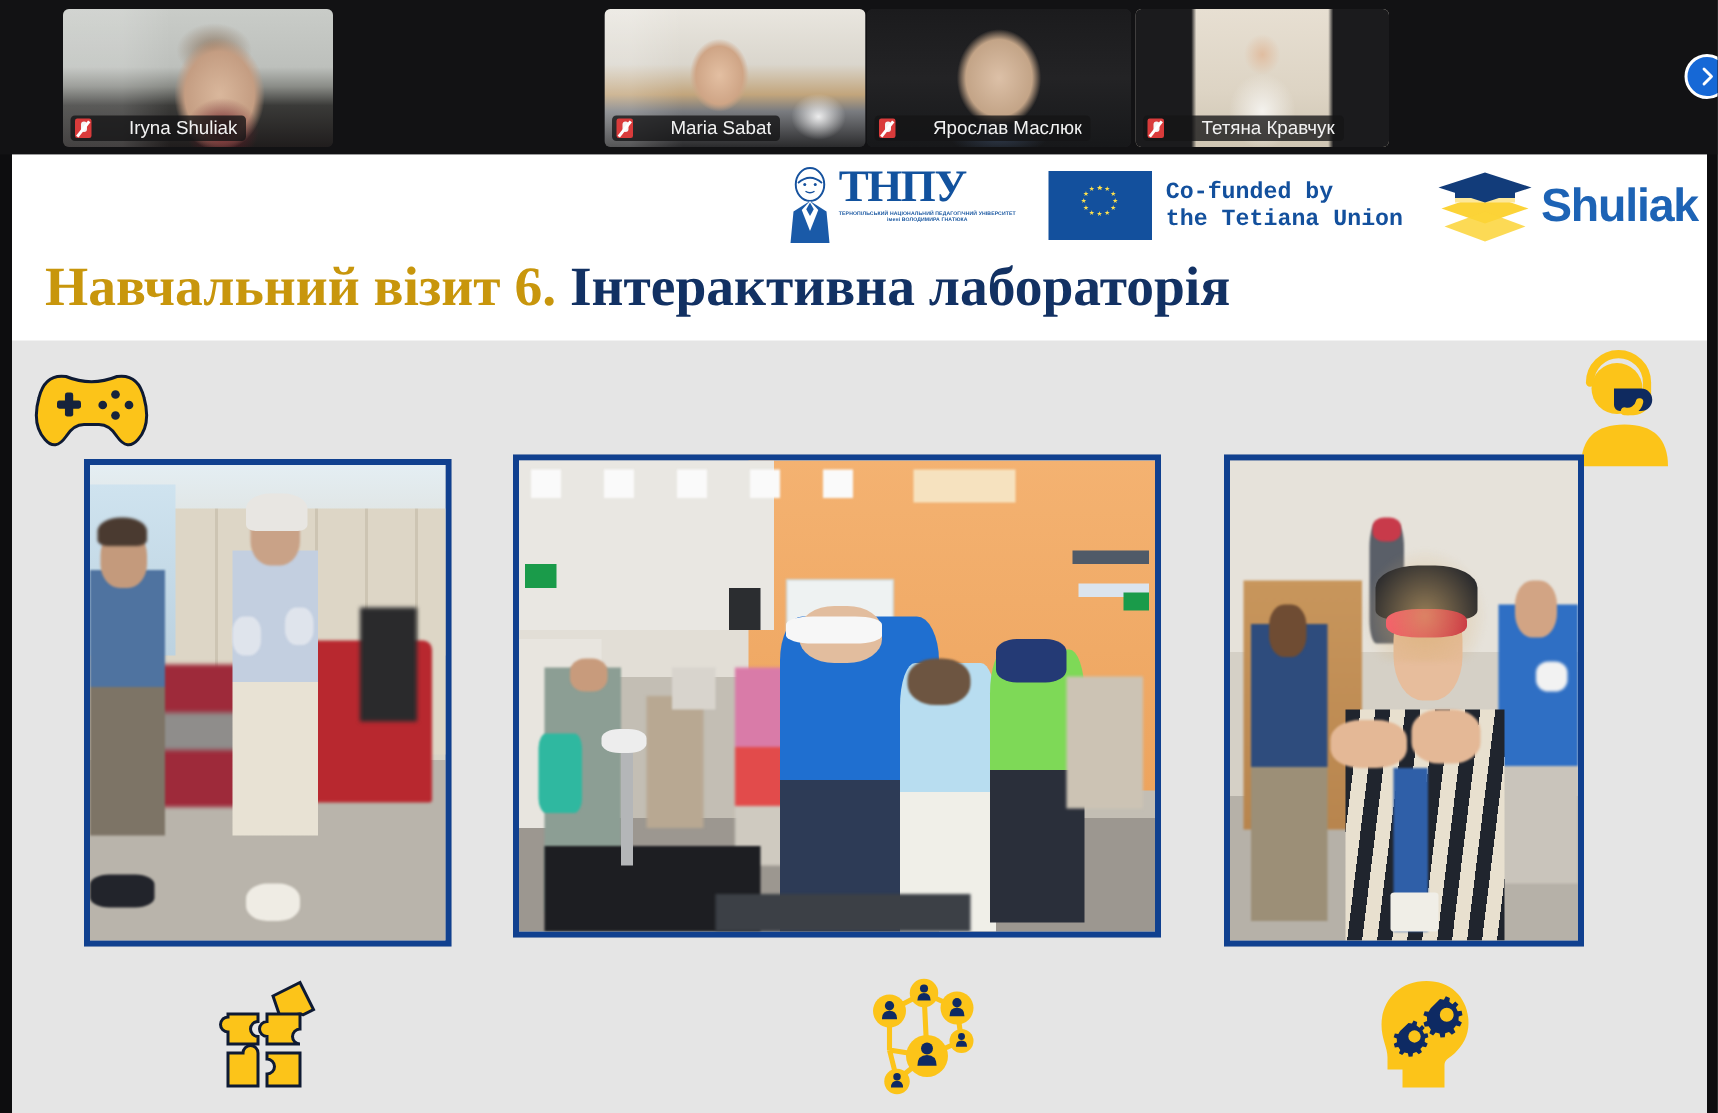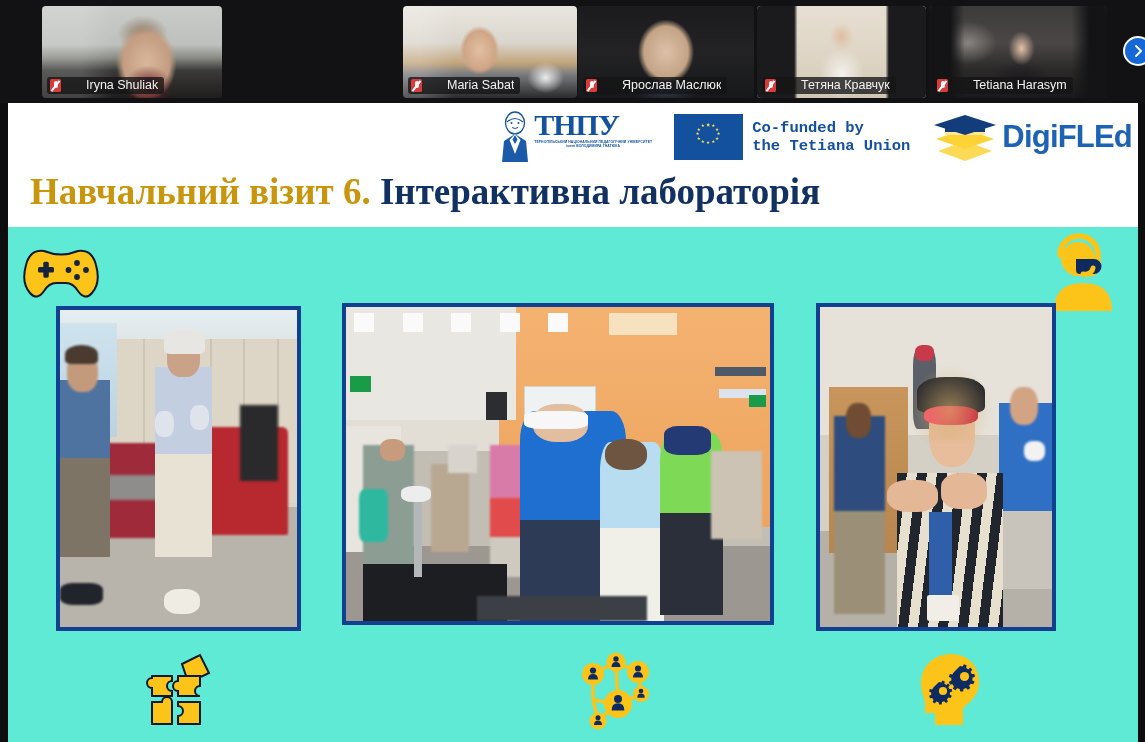--- a/index.html
+++ b/index.html
@@ -50,21 +50,21 @@
     position: absolute; right: -8px; top: 36px; width: 30px; height: 30px;
     border-radius: 50%; background: #1668d6; border: 2px solid #fff;
     display: flex; align-items: center; justify-content: center;
     cursor: pointer;
   }
   #nextbtn svg { display: block; }
 
   
   #slide {
     position: absolute; left: 8px; top: 103px; width: 1130px; height: 639px;
-    background: #5eead4; overflow: hidden;
+    background: #e5e5e5; overflow: hidden;
   }
   #slide-head {
     position: absolute; left: 0; top: 0; width: 100%; height: 124px;
     background: #ffffff;
   }
   #logos {
     position: absolute; right: 6px; top: 5px; height: 58px;
     display: flex; align-items: center; gap: 22px;
   }
   
@@ -183,33 +183,20 @@
         radial-gradient(ellipse 38px 44px at 50% 50%, #dcc0a7 0%, #c3a487 58%, rgba(0,0,0,0) 74%),
         linear-gradient(180deg,#1b1b1d 0%,#232325 50%,#17181a 100%)"></div>
       <div class="vbg" style="background:
         radial-gradient(ellipse 46px 18px at 50% 92%, #2f3a4c 0%, rgba(47,58,76,0) 72%)"></div>
       <div class="namebar">
         <div class="muteicon"></div>
         <span>Ярослав Маслюк</span>
       </div>
     </div>
 
-    <div class="tile" style="left:929px;width:178px;">
-      <div class="vbg" style="background:
-        radial-gradient(ellipse 17px 22px at 52% 46%, #e3c3a9 0%, rgba(227,195,169,0) 78%),
-        radial-gradient(ellipse 40px 30px at 52% 82%, #1c1a20 0%, rgba(28,26,32,0) 74%),
-        linear-gradient(180deg,#3d3b3a 0%,#4a4746 40%,#2b2928 70%,#1a1a1c 100%)"></div>
-      <div class="vbg" style="background:
-        linear-gradient(90deg,#141416 0 12%, rgba(20,20,22,0) 20%, rgba(20,20,22,0) 80%, #141416 90%),
-        radial-gradient(ellipse 40px 30px at 22% 40%, rgba(210,205,198,.45) 0%, rgba(210,205,198,0) 72%)"></div>
-      <div class="namebar">
-        <div class="muteicon"></div>
-        <span>Tetiana Harasym</span>
-      </div>
-    </div>
 
     <div id="nextbtn">
       <svg width="14" height="14" viewBox="0 0 14 14">
         <path d="M5 2 L10 7 L5 12" fill="none" stroke="#fff" stroke-width="1.9" stroke-linecap="round" stroke-linejoin="round"></path>
       </svg>
     </div>
   </div>
 
   <div id="slide">
 
@@ -267,21 +254,21 @@
         <div class="digifled">
           <div class="cap">
             <svg width="66" height="52" viewBox="0 0 66 52">
               <polygon points="33,38 4,28 33,18 62,28" fill="#fcd337"></polygon>
               <polygon points="33,50 6,40 33,30 60,40" fill="#fcd337" opacity=".85"></polygon>
               <rect x="13" y="14" width="40" height="10" fill="#fde89a"></rect>
               <polygon points="33,4 2,14 33,24 64,14" fill="#123c7a"></polygon>
               <rect x="13" y="14" width="40" height="7" fill="#123c7a"></rect>
             </svg>
           </div>
-          <div class="digitext">DigiFLEd</div>
+          <div class="digitext">Shuliak</div>
         </div>
       </div>
 
       <div id="title">
         <span class="gold">Навчальний візит 6.</span>
         <span class="navy">Інтерактивна лабораторія</span>
       </div>
     </div>
 
     <div id="slide-body">

